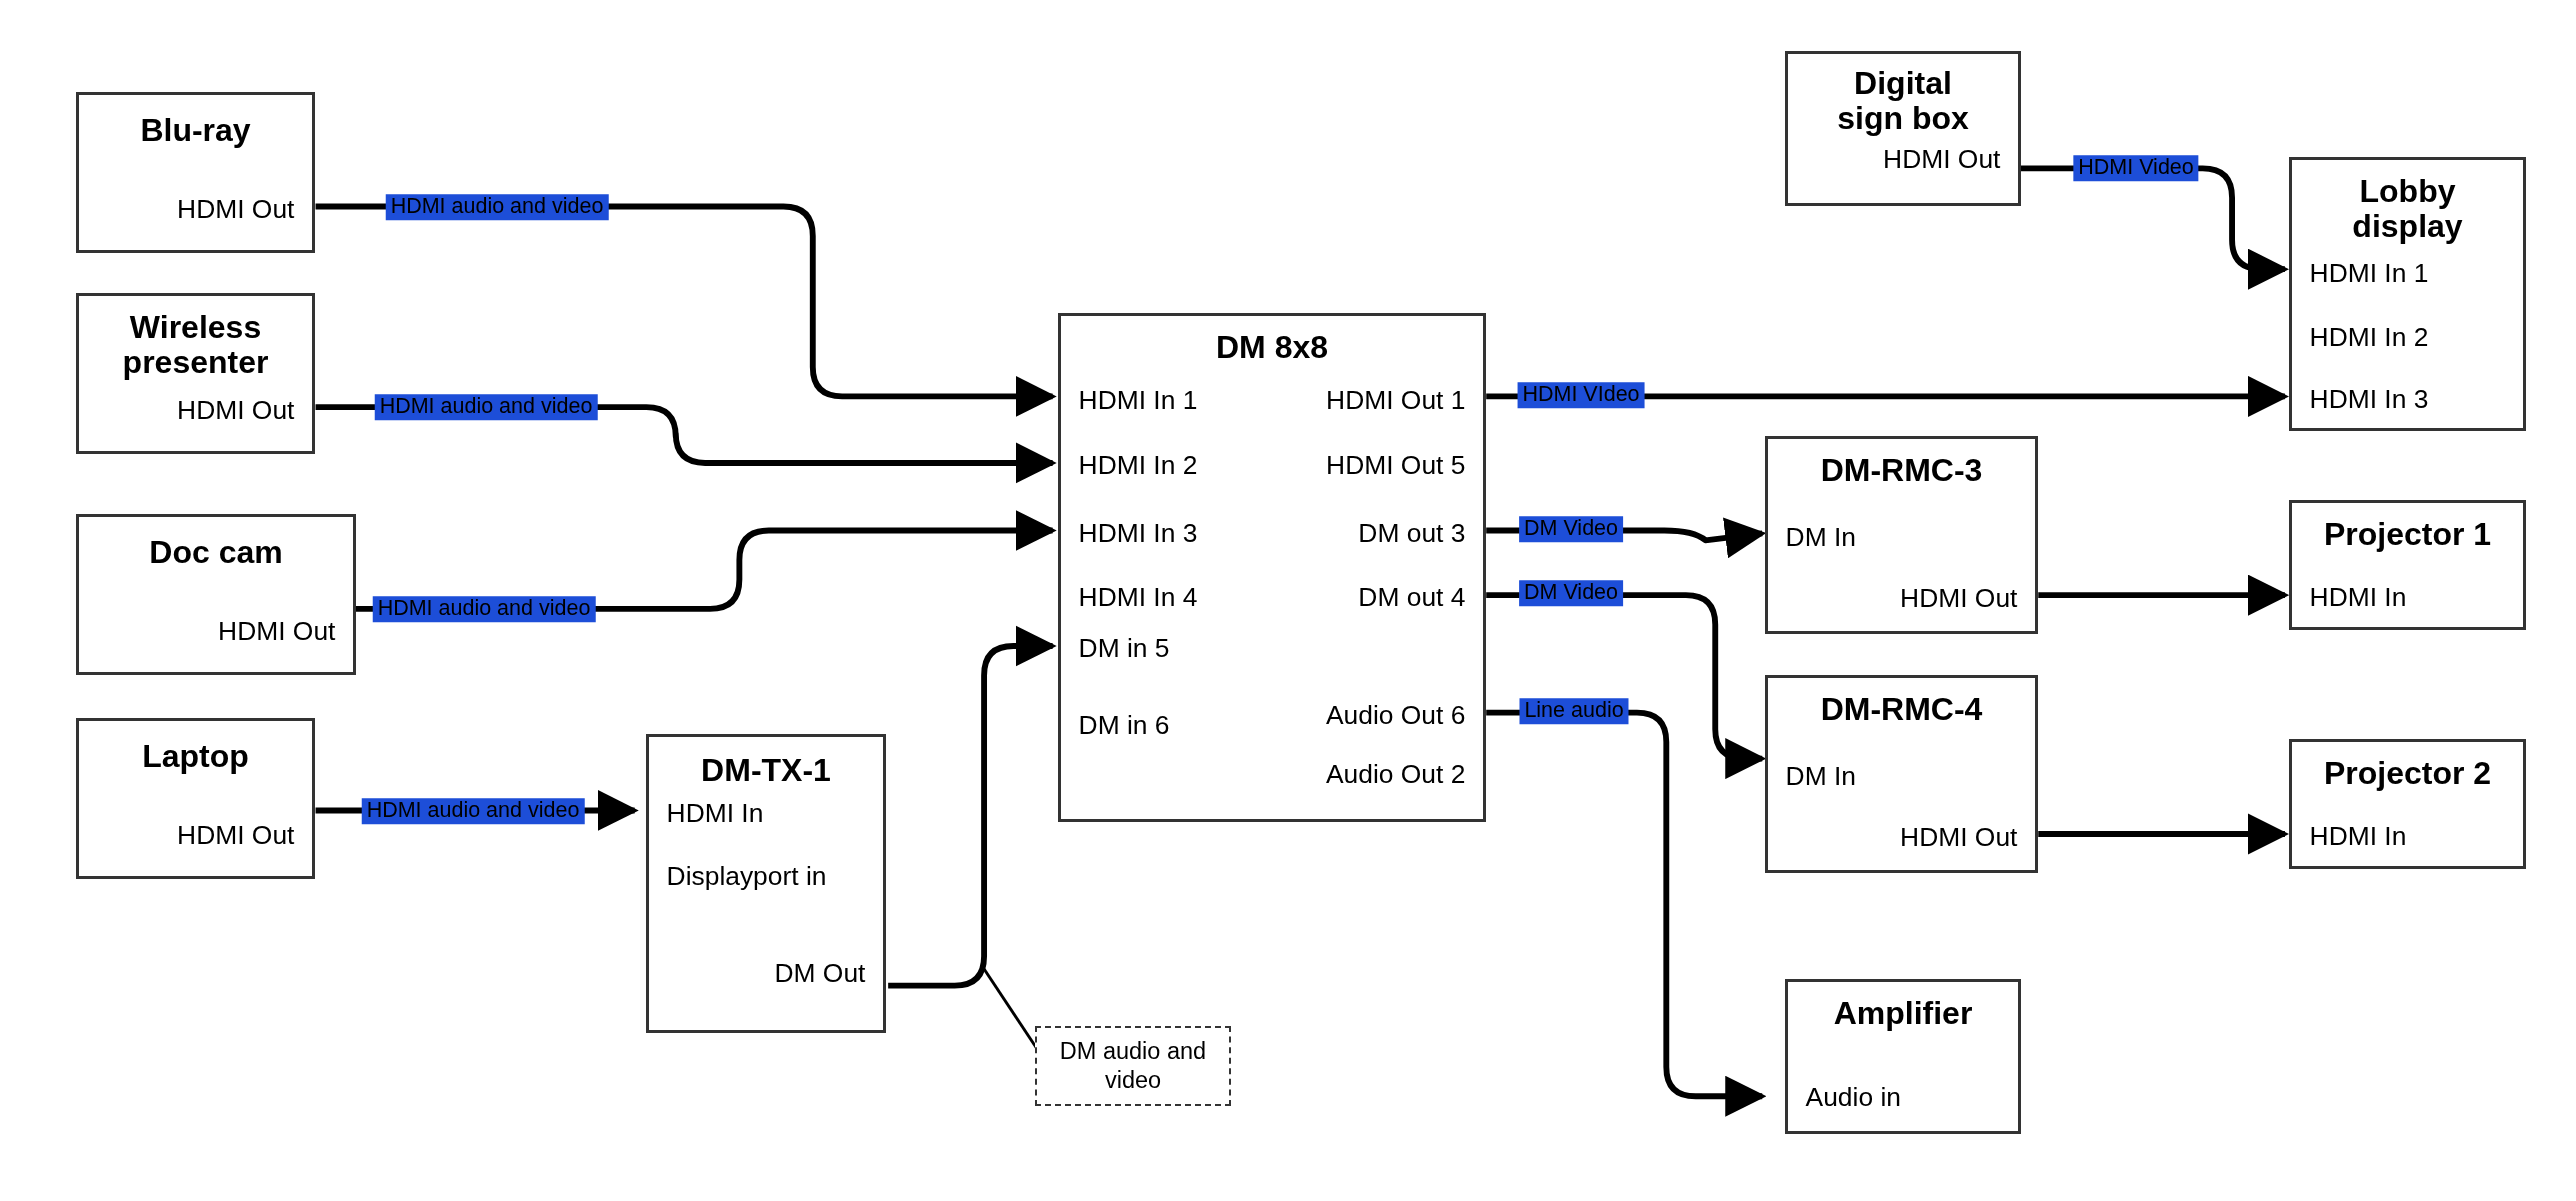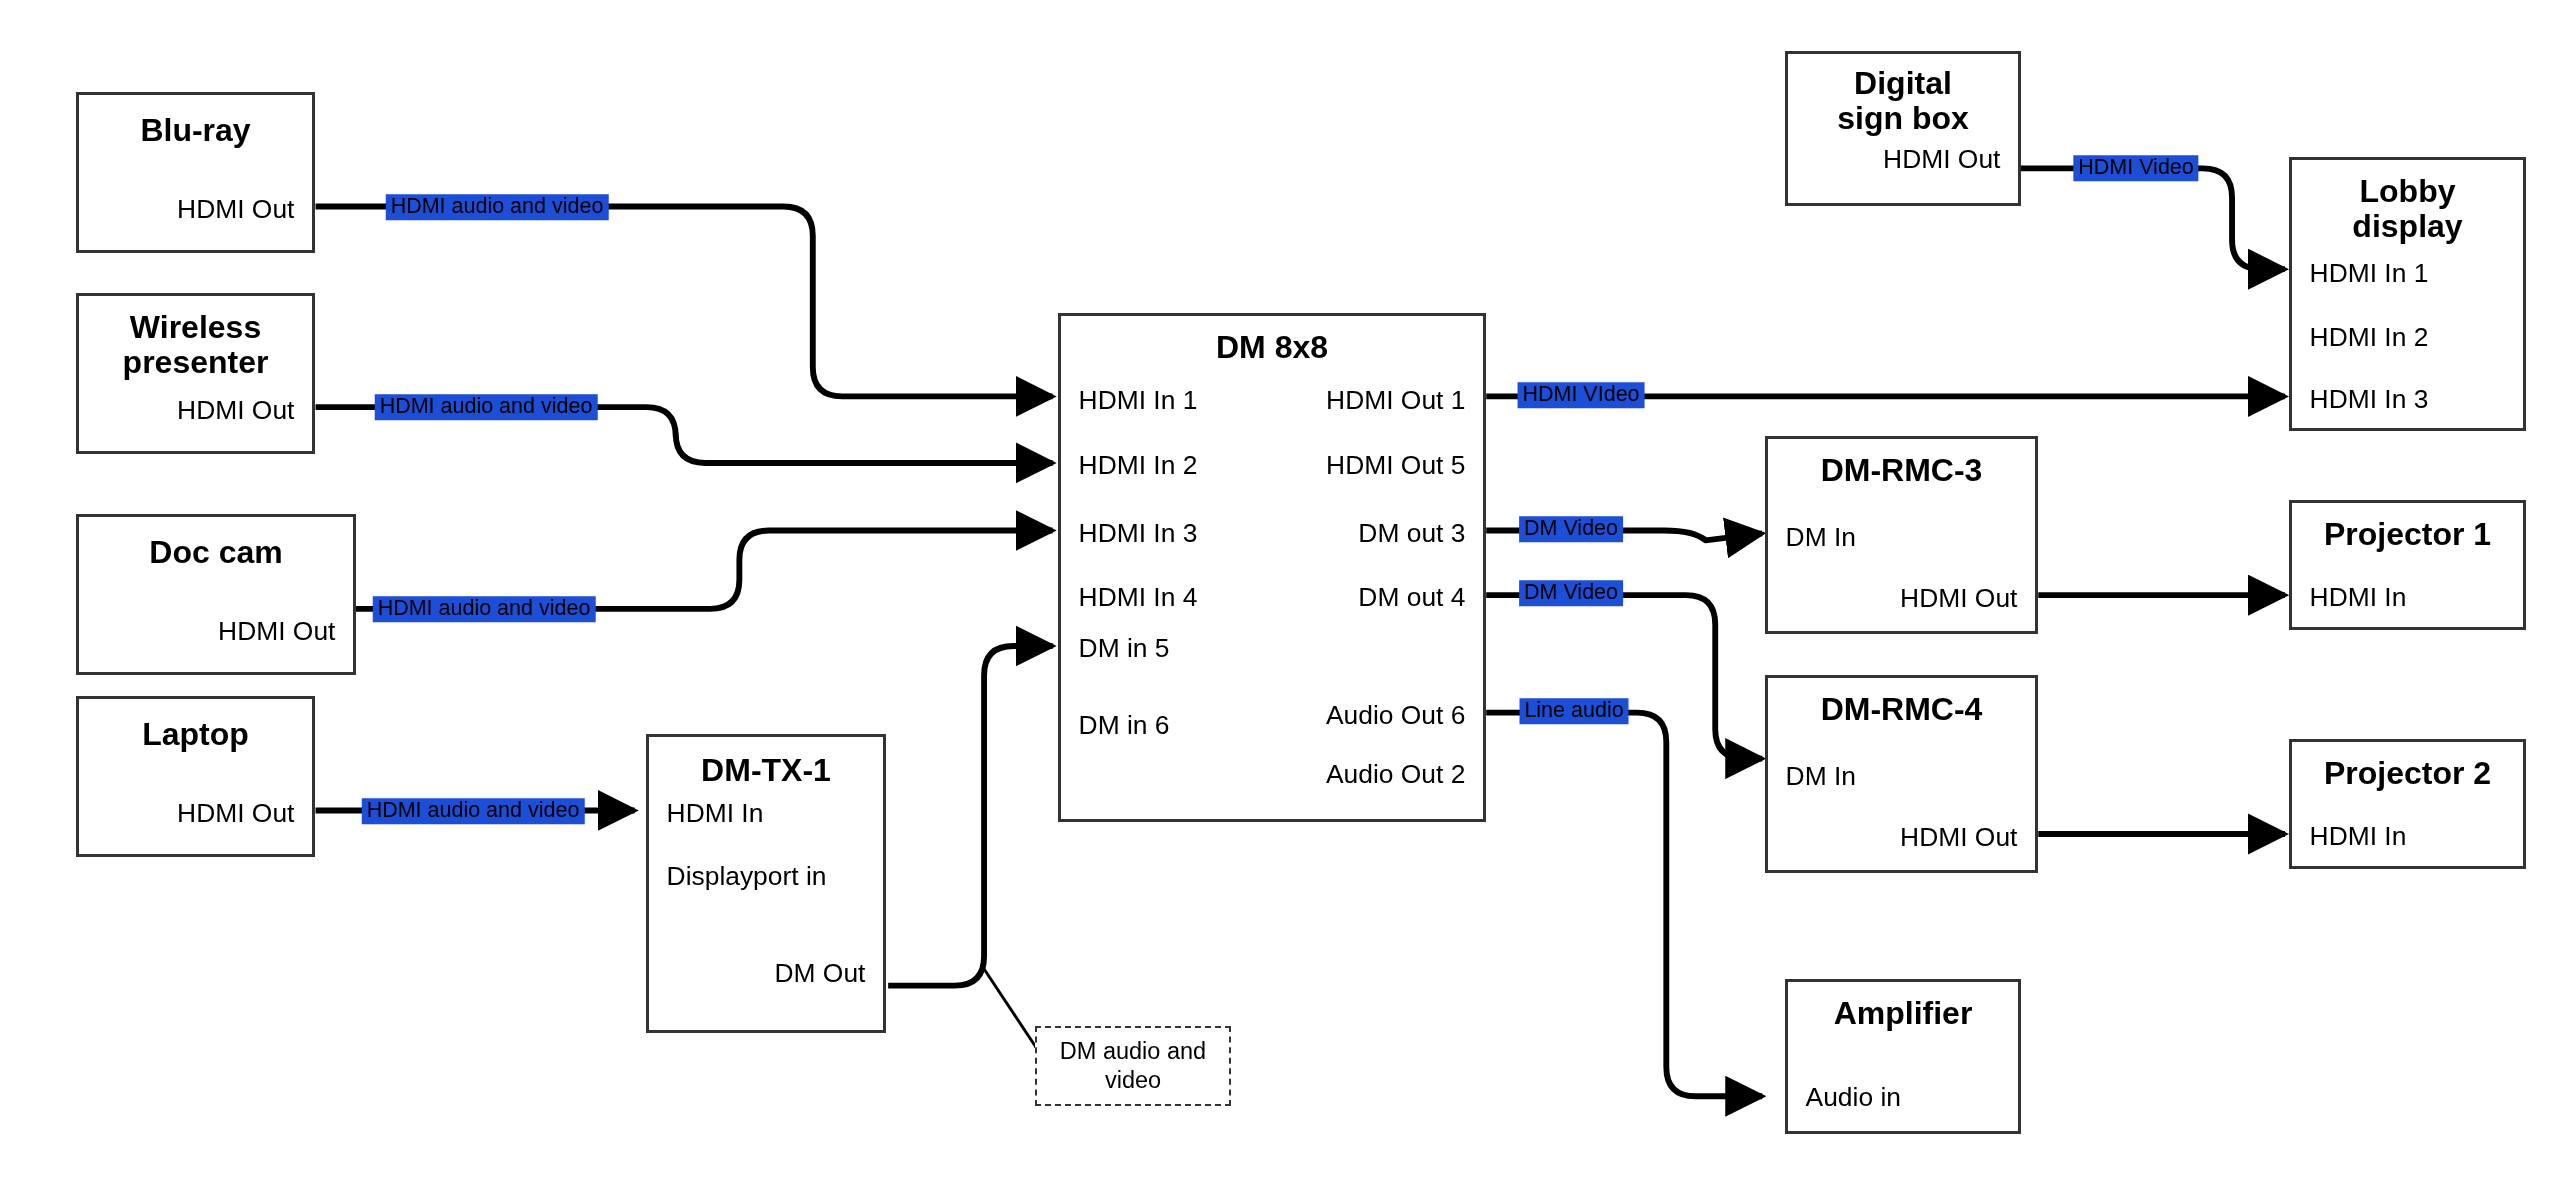--- a/index.html
+++ b/index.html
@@ -124,21 +124,21 @@
   <div class="node" style="left:76px; top:293px; width:239px; height:161px;">
     <div class="node-title" style="top:13.7px; padding:0 27.4px;">Wireless presenter</div>
     <div class="port right" style="top:99px;">HDMI Out</div>
   </div>
 
   <div class="node" style="left:76px; top:494px; width:280px; height:161px;margin-top:20px;">
     <div class="node-title" style="top:17.6px;">Doc cam</div>
     <div class="port right" style="top:99px;">HDMI Out</div>
   </div>
 
-  <div class="node" style="left:76px; top:696px; width:239px; height:161px;">
+  <div class="node" style="left:76px; top:718px; width:239px; height:161px;">
     <div class="node-title" style="top:17.6px;">Laptop</div>
     <div class="port right" style="top:99px;">HDMI Out</div>
   </div>
 
   <div class="node" style="left:646px; top:734px; width:240px; height:299px;">
     <div class="node-title" style="top:15.7px;">DM-TX-1</div>
     <div class="port left" style="top:61px;">HDMI In</div>
     <div class="port left" style="top:124px;">Displayport in</div>
     <div class="port right" style="top:221px;">DM Out</div>
   </div>

